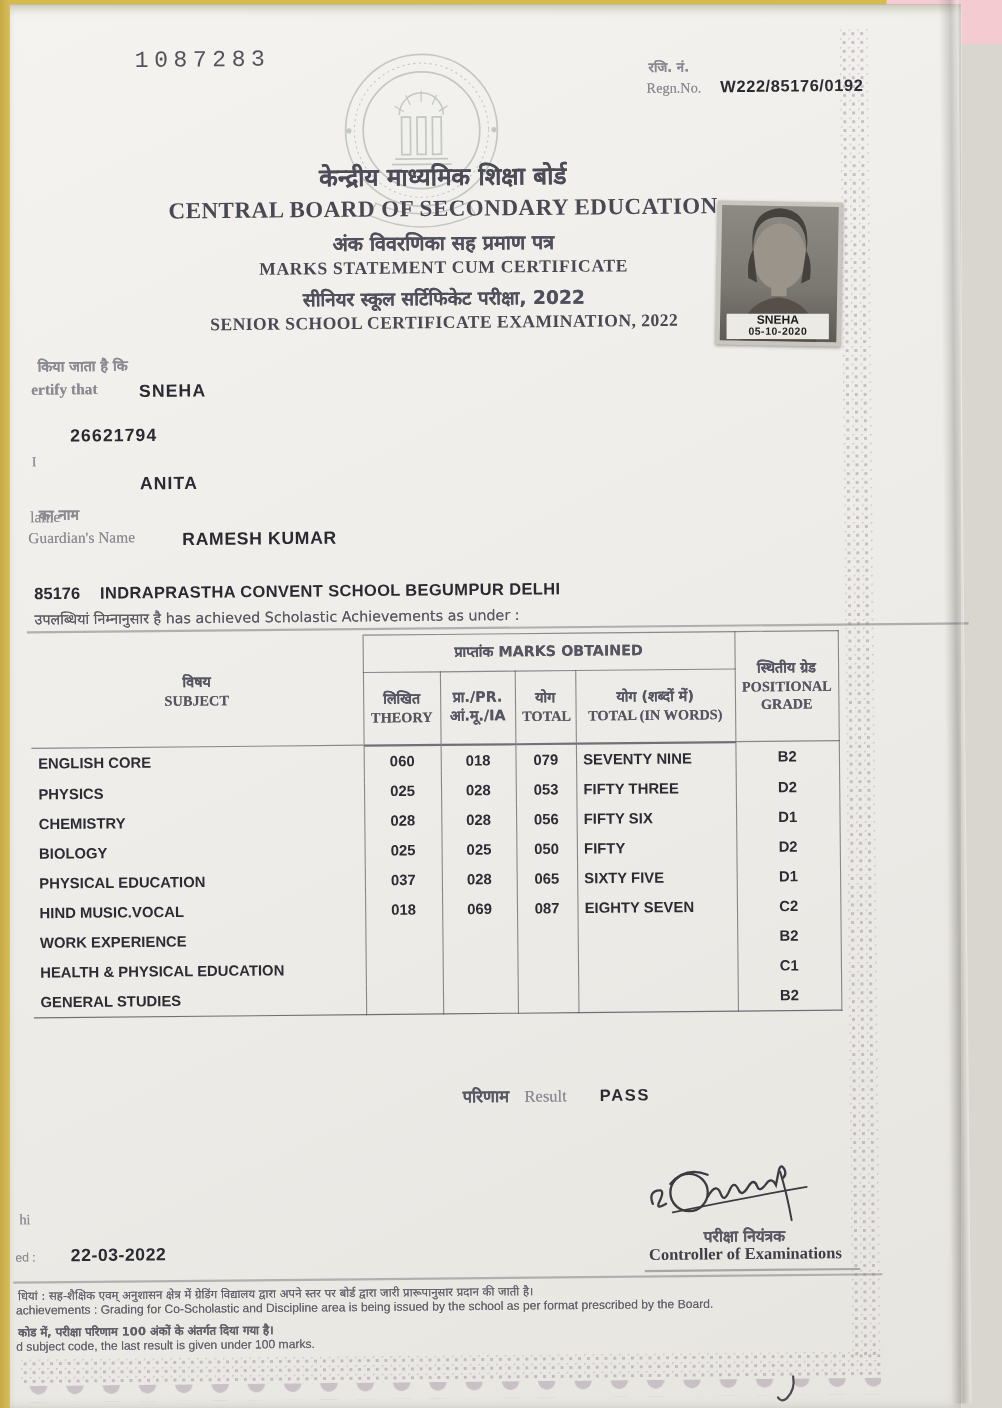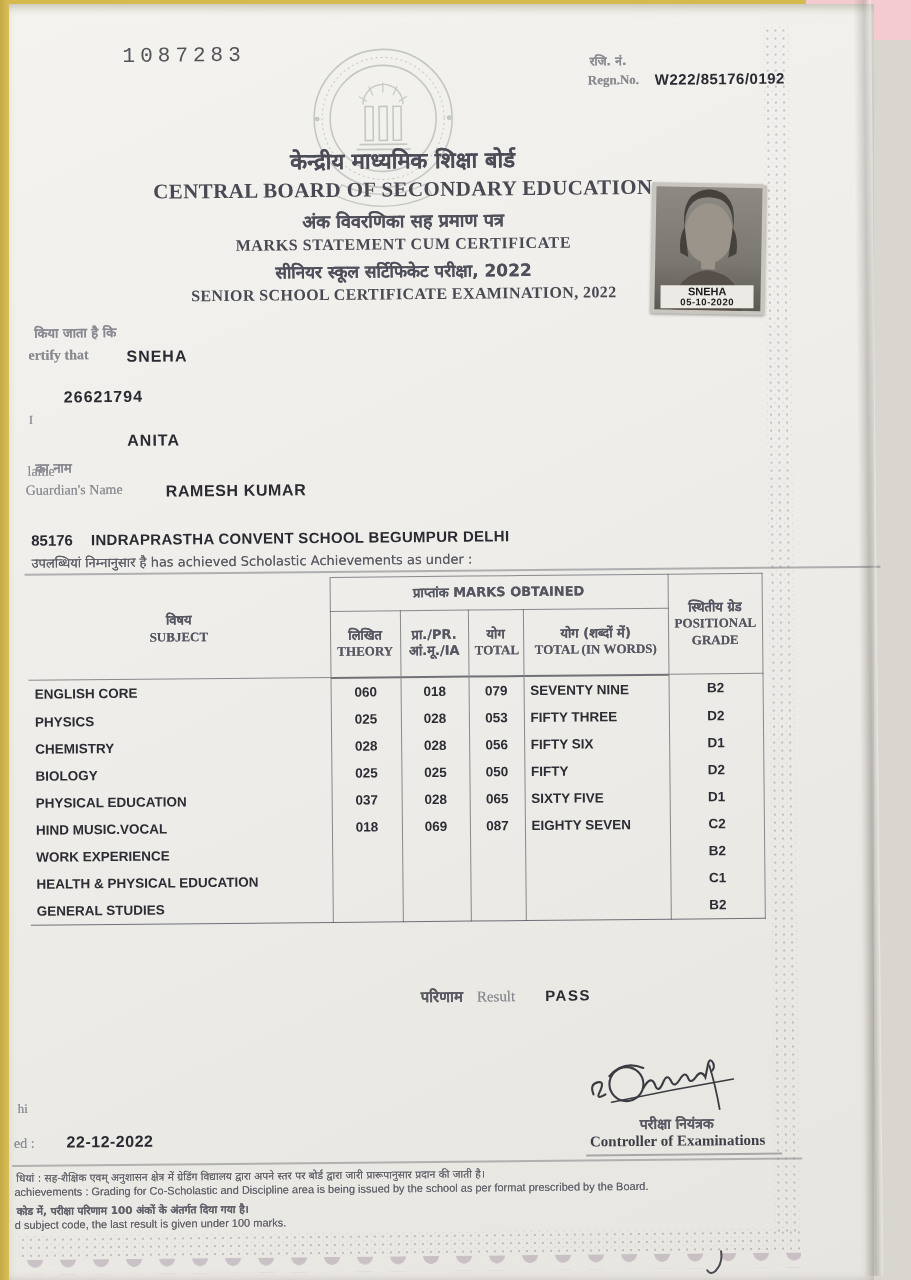--- a/index.html
+++ b/index.html
@@ -88,21 +88,21 @@
             <rect x="86" y="68" width="8" height="34"></rect>
           <line x1="52" y1="106" x2="100" y2="106"></line>
             <line x1="49" y1="111" x2="103" y2="111"></line>
           <path d="M34,146 q42,20 84,0 l6,11 q-48,22 -96,0 z" stroke-width="1.3"></path>
           <circle cx="10" cy="80" r="1.6" fill="#97a09c"></circle>
             <circle cx="142" cy="80" r="1.6" fill="#97a09c"></circle>
         </g>
       </svg>
 
       <div class="abs faint hindi" style="left:588px;top:50px;font-size:12px;">रजि. नं.</div>
-      <div class="abs faint" style="left:586px;top:70px;font-size:13px;font-family:'Liberation Serif',serif;font-weight:bold;">Regn.No.</div>
+      <div class="abs faint" style="left:586px;top:70px;font-size:13px;font-family:'Liberation Serif',serif;font-weight:normal;">Regn.No.</div>
       <div class="abs fill" style="left:653px;top:69px;font-size:15px;letter-spacing:.5px;">W222/85176/0192</div>
 
       <div id="photo">
         <div id="photo-inner">
           <svg width="106" height="123" viewBox="0 0 106 123">
             <ellipse cx="53" cy="46" rx="24" ry="30" fill="#9a948b"></ellipse>
             <path d="M29,44 q-2,-34 24,-34 q26,0 24,34 q6,-40 -24,-42 q-30,2 -24,42z" fill="#45413c"></path>
             <path d="M29,40 q-6,10 -4,26 l8,4z M77,40 q6,10 4,26 l-8,4z" fill="#45413c"></path>
             <path d="M18,123 q2,-36 35,-40 q33,4 35,40z" fill="#564f49"></path>
             <rect x="46" y="68" width="14" height="14" fill="#9a948b"></rect>
@@ -266,22 +266,22 @@
           <path d="M30,56 q60,-12 122,-22" stroke-width="1.6"></path>
           <path d="M128,20 q6,20 10,44" stroke-width="1.8"></path>
         </g>
       </svg>
       <div class="abs print hindi" style="left:628px;top:1112px;font-size:14px;">परीक्षा नियंत्रक</div>
       <div class="abs serifb" style="left:578px;top:1131px;font-size:15px;color:#3e3e48;">Controller of Examinations</div>
       <div class="rule" style="left:574px;top:1152px;width:196px;height:1.5px;opacity:.75;"></div>
 
       <div class="abs faint" style="left:6px;top:1093px;font-size:13px;">hi</div>
       <div class="abs" style="left:2px;top:1126px;white-space:nowrap;">
-        <span class="faint" style="font-size:14px;font-family:Liberation Serif, serif;">ed :</span>
-        <span class="fill" style="font-size:16px;margin-left:28px;letter-spacing:.5px;">22-12-2022</span>
+        <span class="faint" style="font-size:11px;font-family:Liberation Sans, sans-serif;">ed :</span>
+        <span class="fill" style="font-size:16px;margin-left:28px;letter-spacing:.5px;">22-03-2022</span>
       </div>
 
       <div class="rule" style="left:0px;top:1157px;width:790px;height:2px;opacity:.65;"></div>
       <div class="abs note hindi" style="left:4px;top:1163px;font-weight:normal;font-size:10.5px;">धियां : सह-शैक्षिक एवम् अनुशासन क्षेत्र में ग्रेडिंग विद्यालय द्वारा अपने स्तर पर बोर्ड द्वारा जारी प्रारूपानुसार प्रदान की जाती है।</div>
       <div class="abs note" style="left:2px;top:1178px;font-family:'Liberation Sans',sans-serif;">achievements : Grading for Co-Scholastic and Discipline area is being issued by the school as per format prescribed by the Board.</div>
       <div class="abs note hindi" style="left:4px;top:1196px;font-size:10.5px;">कोड में, परीक्षा परिणाम 100 अंकों के अंतर्गत दिया गया है।</div>
       <div class="abs note" style="left:2px;top:1211px;font-family:'Liberation Sans',sans-serif;">d subject code, the last result is given under 100 marks.</div>
 
       <div class="abs lace" style="left:762px;top:26px;width:26px;height:1208px;"></div>
       <div class="abs lace" style="left:6px;top:1228px;width:782px;height:24px;"></div>

